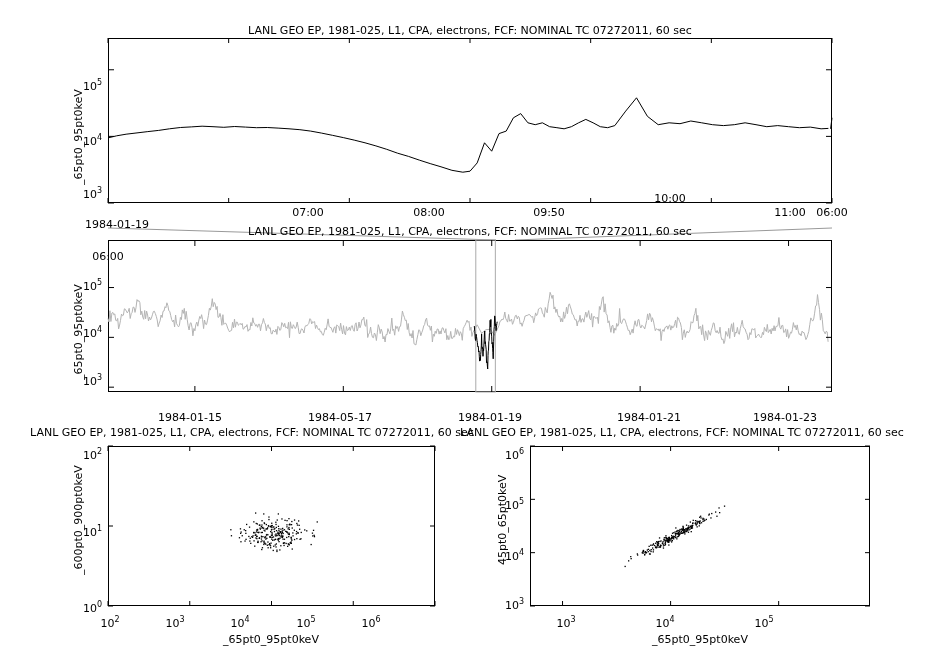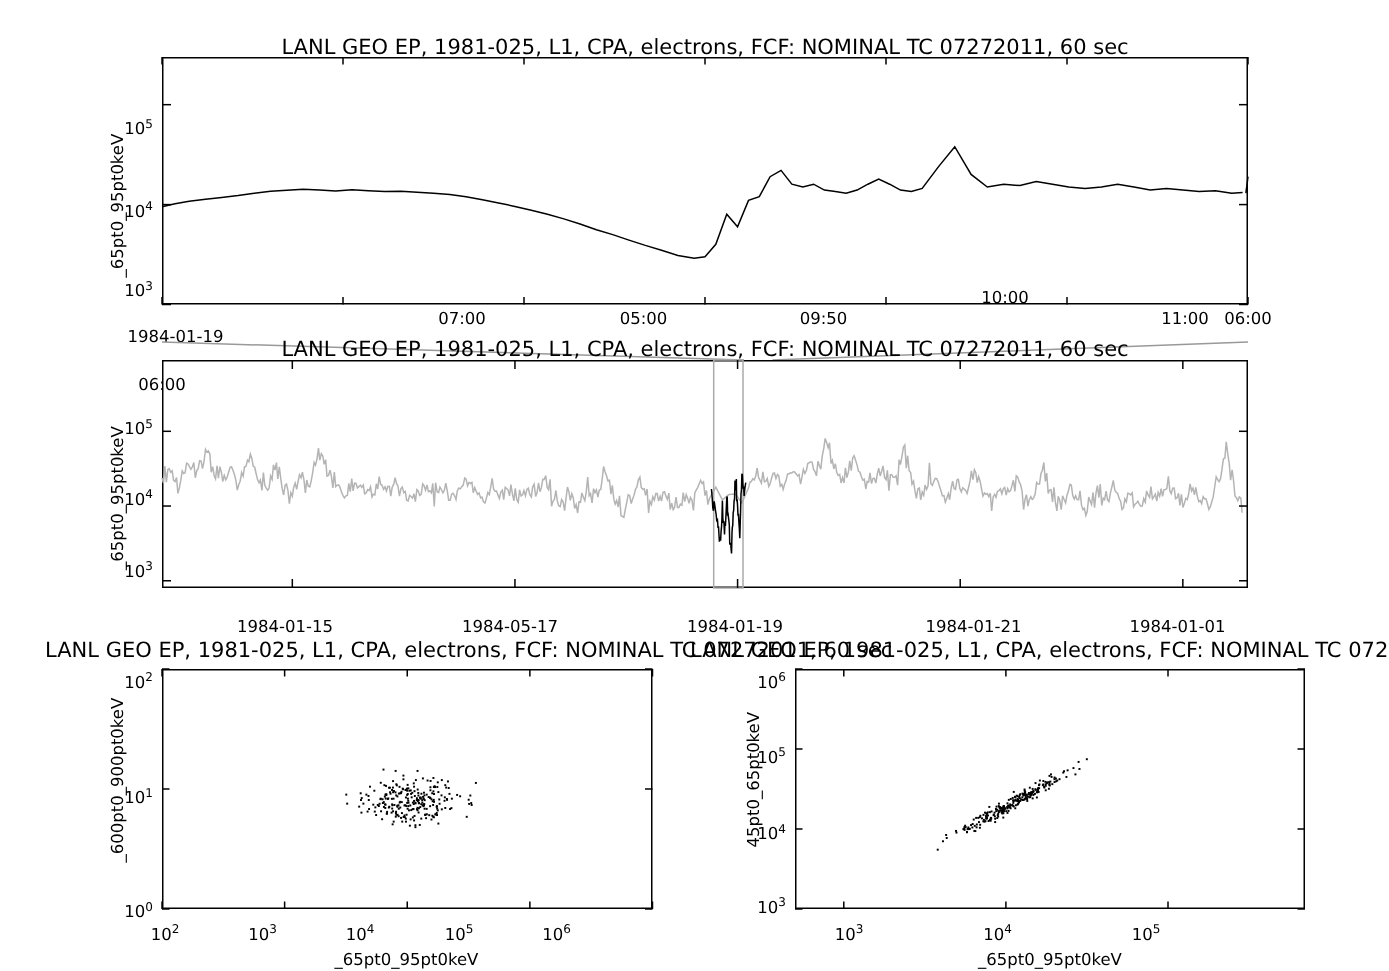--- a/index.html
+++ b/index.html
@@ -6,21 +6,21 @@
   body{
     width:926px;height:647px;background:#ffffff;
     font-family:"DejaVu Sans", sans-serif;
     color:#000000;
     overflow:hidden;
     position:relative;
   }
   .panel{position:absolute;}
   .title{
     position:absolute;
-    font-size:14px;
+    font-size:11px;
     white-space:nowrap;
     text-align:center;
   }
   .axis-label-y{
     position:absolute;
     font-size:11px;
     white-space:nowrap;
     transform-origin:0 0;
     transform:rotate(-90deg);
   }
@@ -85,21 +85,21 @@
       <line x1="0" y1="31.780845155944405" x2="6" y2="31.780845155944405" stroke="#000" stroke-width="1"></line>
       <line x1="724" y1="31.780845155944405" x2="718" y2="31.780845155944405" stroke="#000" stroke-width="1"></line>
     </svg>
 
   <div class="tick-y" style="left:62px;top:78px;width:40px;">10<span class="sup">5</span></div>
   <div class="tick-y" style="left:62px;top:133px;width:40px;">10<span class="sup">4</span></div>
   <div class="tick-y" style="left:62px;top:186px;width:40px;">10<span class="sup">3</span></div>
 
   <div class="tick-x" style="left:83px;top:206px;width:50px;margin-top:44px;">06:00</div>
   <div class="tick-x" style="left:283px;top:206px;width:50px;">07:00</div>
-  <div class="tick-x" style="left:404px;top:206px;width:50px;">05:00</div>
+  <div class="tick-x" style="left:404px;top:206px;width:50px;">08:00</div>
   <div class="tick-x" style="left:524px;top:206px;width:50px;">09:50</div>
   <div class="tick-x" style="left:645px;top:192px;width:50px;">10:00</div>
   <div class="tick-x" style="left:765px;top:206px;width:50px;">11:00</div>
   <div class="tick-x" style="left:807px;top:206px;width:50px;">06:00</div>
 
   <div class="tick-x" style="left:77px;top:218px;width:80px;">1984-01-19</div>
 </div>
 
 <svg style="position:absolute;left:0;top:0;" width="926" height="647" viewBox="0 0 926 647">
   <line x1="108" y1="228" x2="496" y2="240" stroke="#999999" stroke-width="1"></line>
@@ -136,21 +136,21 @@
     </svg>
 
   <div class="tick-y" style="left:62px;top:278px;width:40px;">10<span class="sup">5</span></div>
   <div class="tick-y" style="left:62px;top:325px;width:40px;">10<span class="sup">4</span></div>
   <div class="tick-y" style="left:62px;top:373px;width:40px;">10<span class="sup">3</span></div>
 
   <div class="tick-x" style="left:150px;top:411px;width:80px;">1984-01-15</div>
   <div class="tick-x" style="left:300px;top:411px;width:80px;">1984-05-17</div>
   <div class="tick-x" style="left:450px;top:411px;width:80px;">1984-01-19</div>
   <div class="tick-x" style="left:597px;top:411px;width:80px;margin-left:12px;">1984-01-21</div>
-  <div class="tick-x" style="left:745px;top:411px;width:80px;">1984-01-01</div>
+  <div class="tick-x" style="left:745px;top:411px;width:80px;">1984-01-23</div>
 </div>
 
 <div class="panel">
   <div class="title" style="left:30px;top:426px;width:470px;text-align:left;">LANL GEO EP, 1981-025, L1, CPA, electrons, FCF: NOMINAL TC 07272011, 60 sec</div>
 
   <div class="axis-label-y" style="left:72px;top:575px;">_600pt0_900pt0keV</div>
 
   <div class="frame" style="left:108px;top:446px;width:327px;height:160px;"></div>
 
   <svg style="position:absolute;left:108px;top:446px;" width="327" height="160" viewBox="0 0 327 160">

